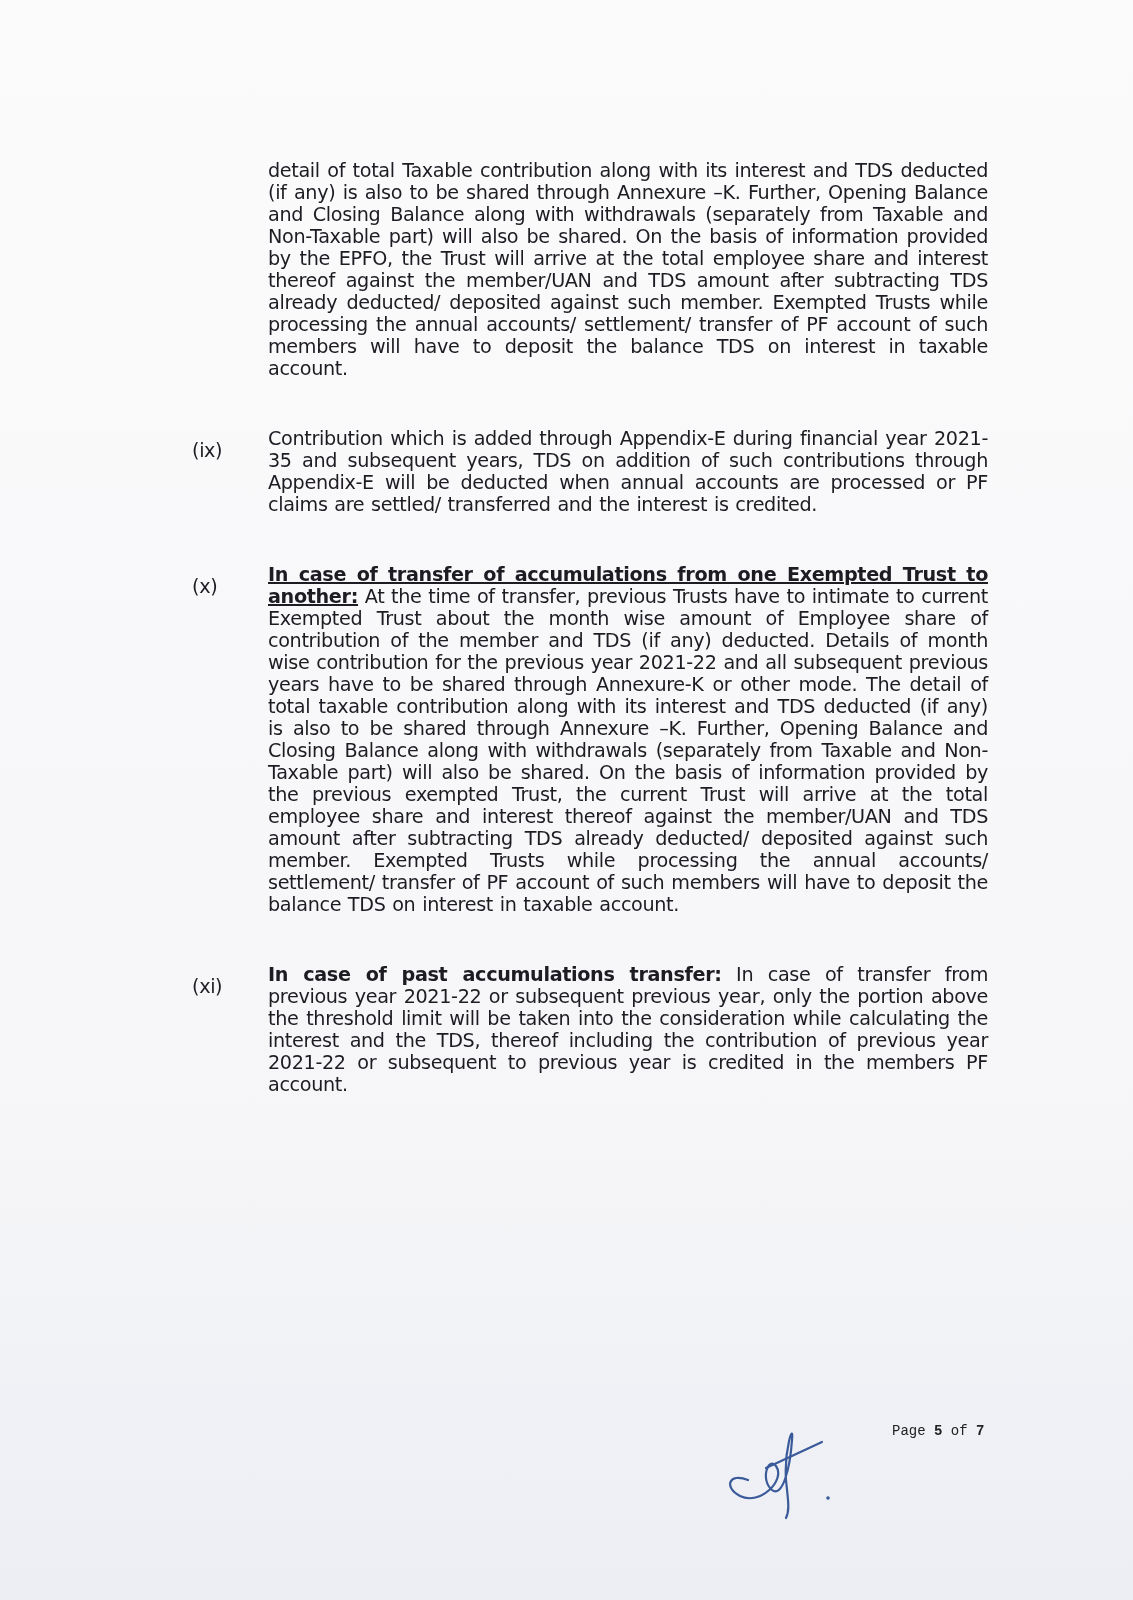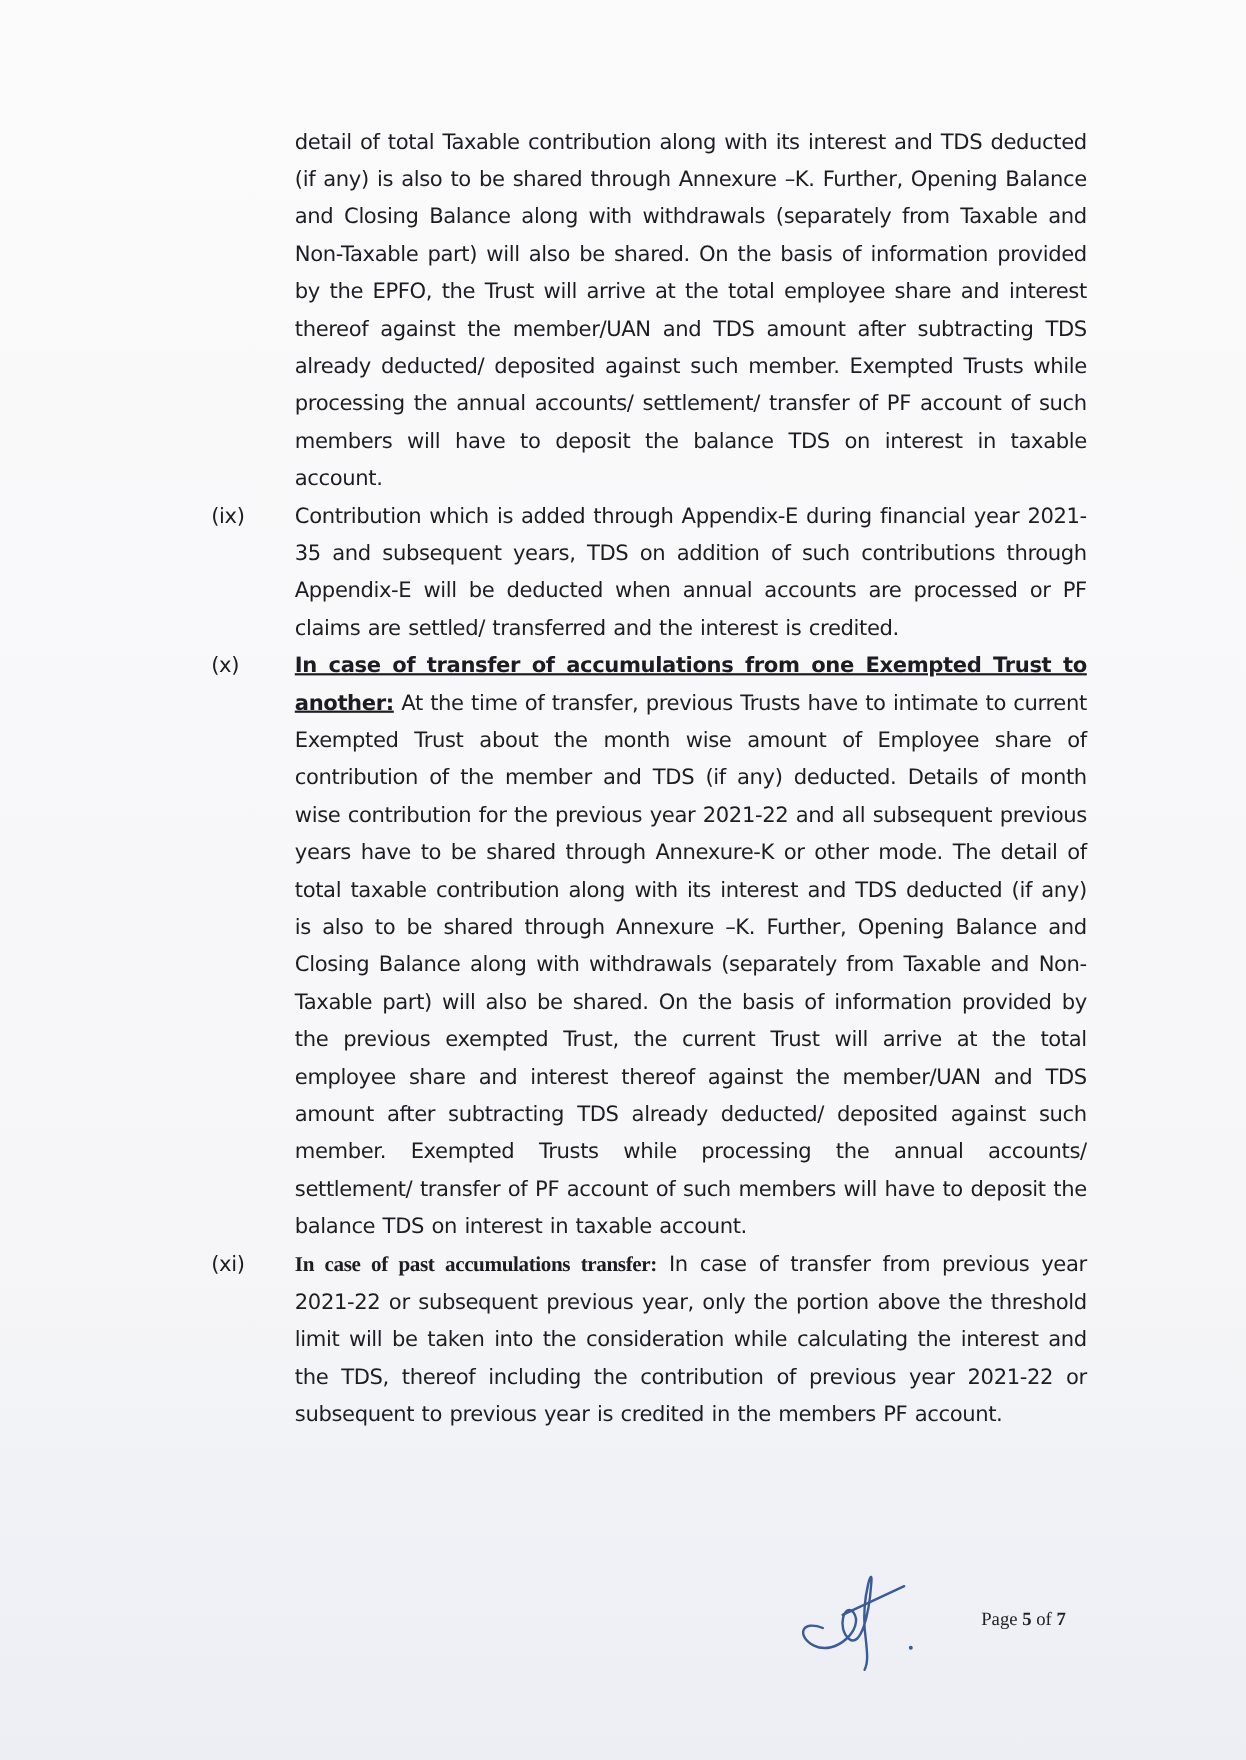--- a/index.html
+++ b/index.html
@@ -15,35 +15,36 @@
     position: absolute; left: 0; top: 0; width: 1133px; height: 1600px;
     background: linear-gradient(180deg, #fbfbfc 0%, #f6f6f8 70%, #eceef4 100%);
   }
   .content {
     position: absolute; left: 188px; top: 112px; width: 800px;
   }
   .para {
     position: relative;
     padding-left: 80px;
     font-size: 19.2px;
-    line-height: 34px;
+    line-height: 22px;
     text-align: justify;
     letter-spacing: -0.35px;
     word-spacing: 1px;
+    margin-top: 48px;
   }
   .num {
-    position: absolute; left: 4px; top: 0;
+    position: absolute; left: 4px; top: 12px;
     font-size: 19.2px;
   }
   .u-bold { font-weight: bold; text-decoration: underline; text-decoration-thickness: 2px; }
-  .bold { font-weight: bold; font-family: Liberation Serif, serif; }
+  .bold { font-weight: bold; }
   .footer {
-    position: absolute; left: 892px; top: 1462px;
-    font-family: Liberation Serif, serif;
-    font-size: 17px; color: #222;
+    position: absolute; left: 892px; top: 1423px;
+    font-family: Liberation Mono, monospace;
+    font-size: 14px; color: #222;
   }
   .footer b { font-weight: bold; }
   .signature {
     position: absolute; left: 720px; top: 1410px; width: 120px; height: 110px;
   }
 </style>
 </head>
 <body>
 
 <div class="page">

